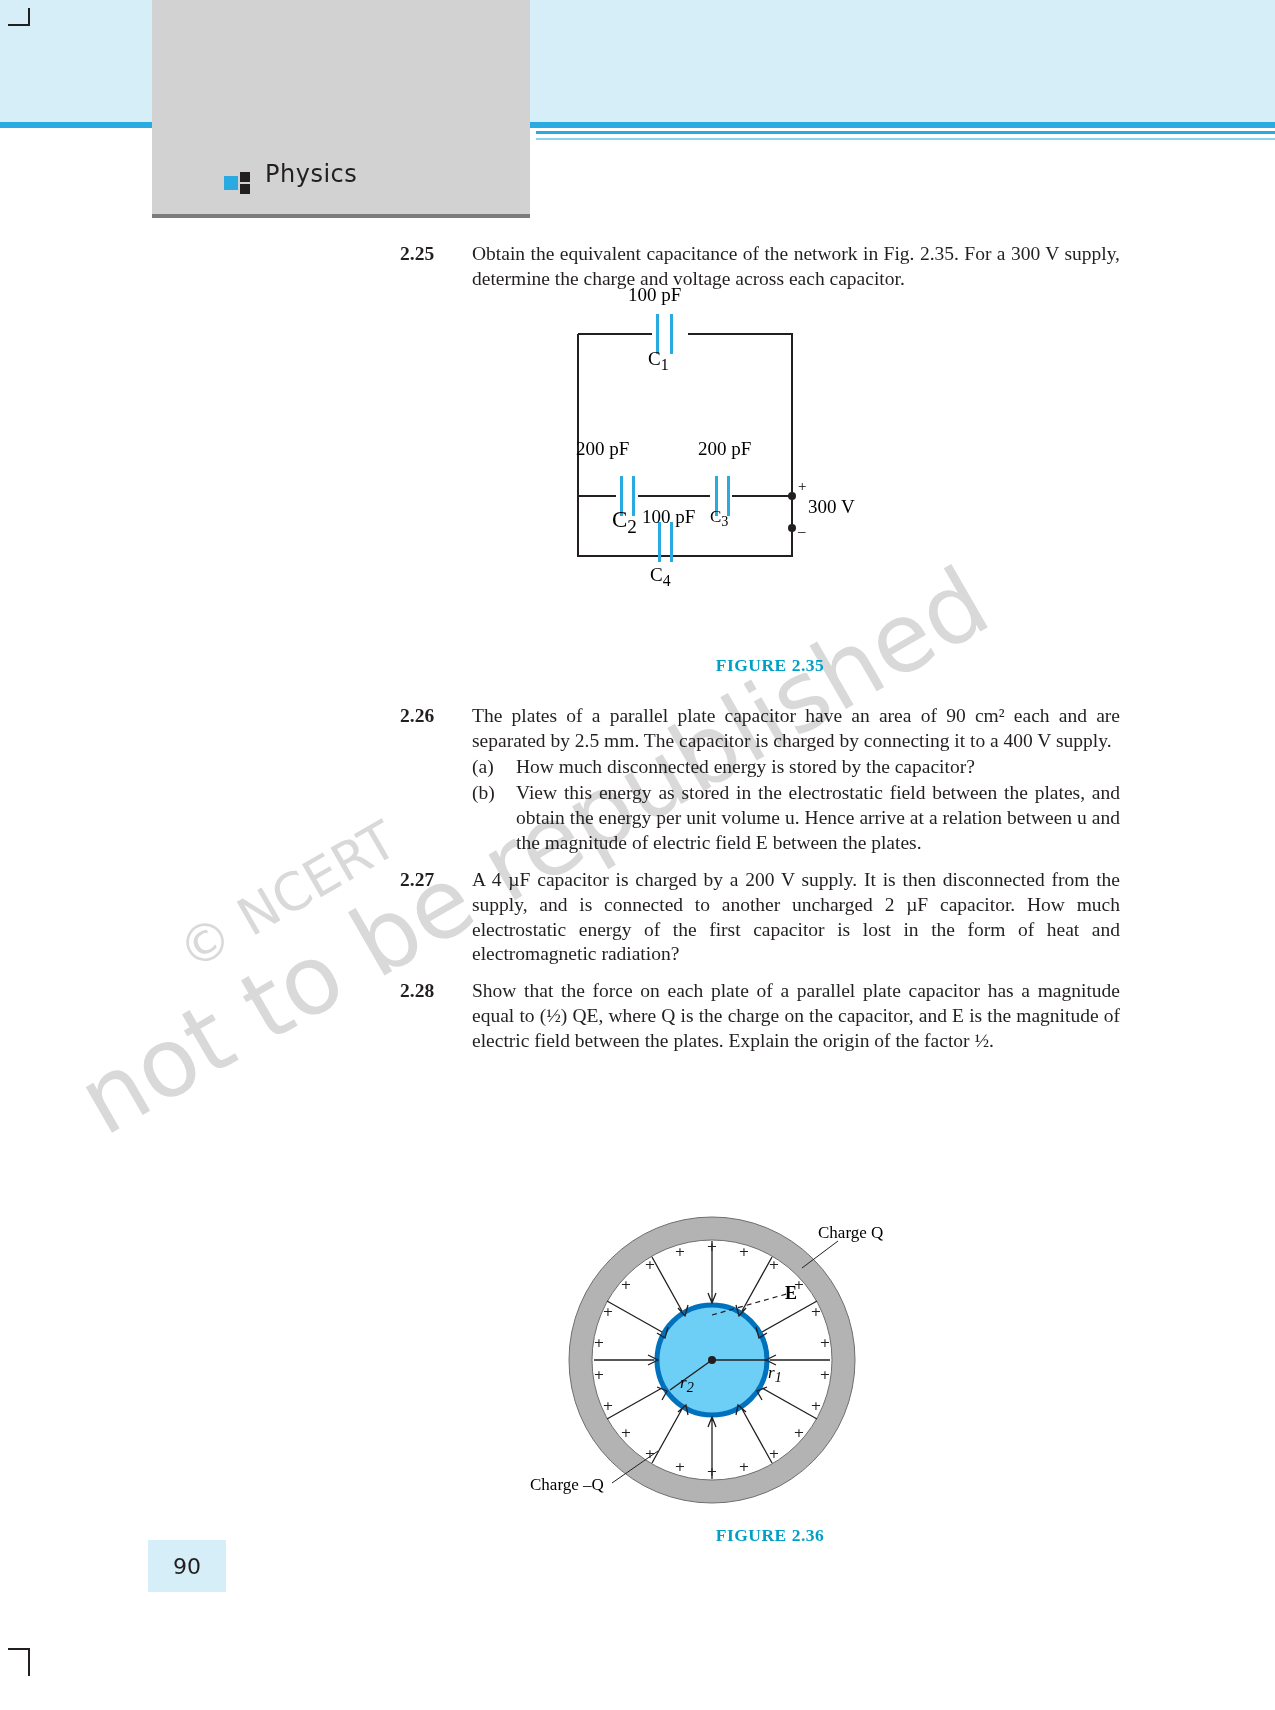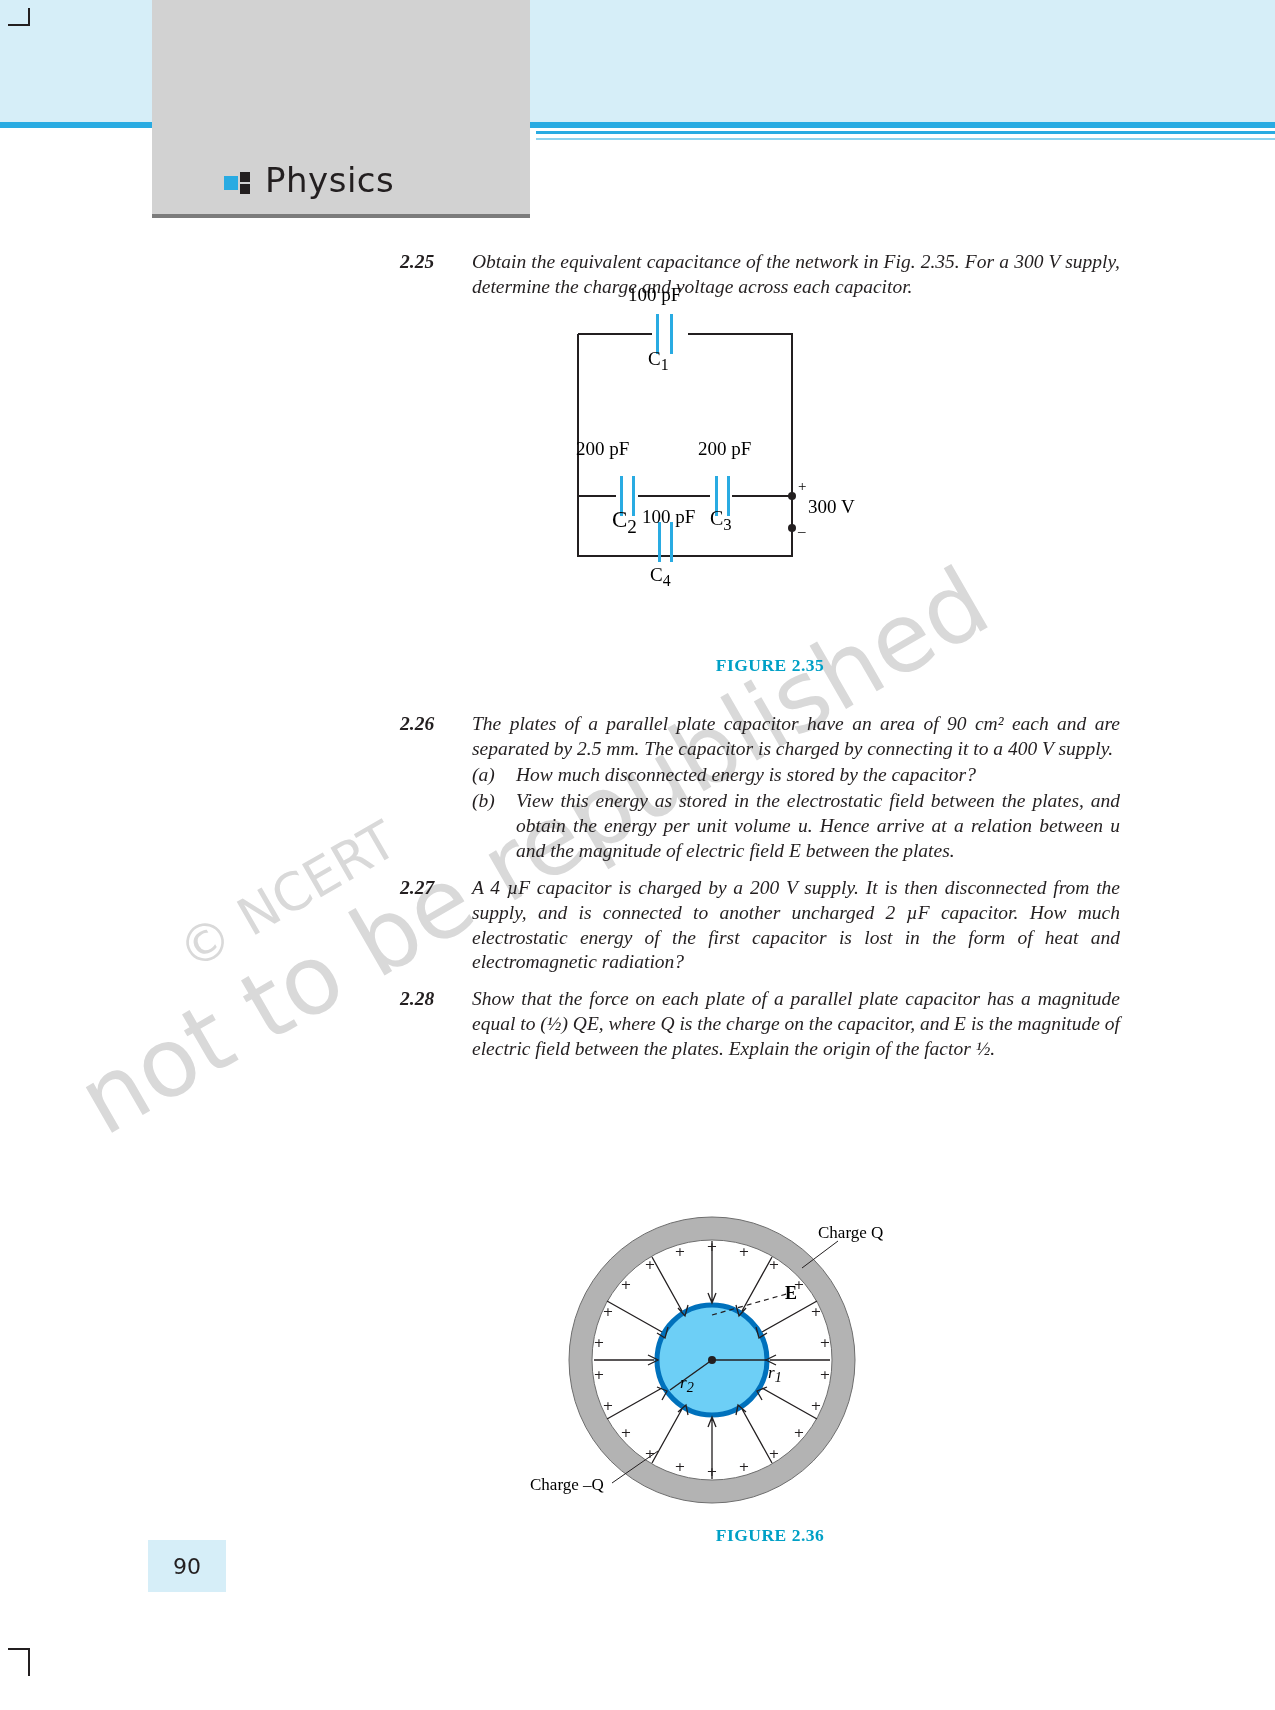--- a/index.html
+++ b/index.html
@@ -36,21 +36,21 @@
   .header-box{
     position:absolute;left:152px;top:0;width:378px;height:214px;
     background:#d2d2d2;
   }
   .header-box-rule{
     position:absolute;left:152px;top:214px;width:378px;height:4px;background:#7c7c7c;
   }
   .header-title{
     position:absolute;left:265px;top:160px;
     font-family:"DejaVu Sans", sans-serif;
-    font-size:34px;color:#231f20;letter-spacing:0.5px;
+    font-size:24px;color:#231f20;letter-spacing:0.5px;
   }
   .logo-sq{
     position:absolute;
   }
   .logo-a{left:224px;top:176px;width:14px;height:14px;background:#29abe2;}
   .logo-b{left:240px;top:172px;width:10px;height:10px;background:#231f20;}
   .logo-c{left:240px;top:184px;width:10px;height:10px;background:#231f20;}
 
   .page-number-box{
     position:absolute;left:148px;top:1540px;width:78px;height:52px;
@@ -61,21 +61,21 @@
   
   .watermark{
     position:absolute;color:#d9d9d9;font-family:"DejaVu Sans", sans-serif;
     pointer-events:none;user-select:none;white-space:nowrap;
   }
   .wm1{left:60px;top:1060px;font-size:96px;transform:rotate(-30deg);transform-origin:left top;}
   .wm2{left:168px;top:930px;font-size:52px;transform:rotate(-30deg);transform-origin:left top;}
 
   
   .content{
-    position:absolute;left:400px;top:250px;width:720px;font-style:italic;
+    position:absolute;left:400px;top:242px;width:720px;
   }
   .q{
     display:flex;margin-bottom:4px;
   }
   .q-num{
     width:72px;flex:0 0 72px;font-weight:bold;font-size:19.5px;color:#231f20;
     padding-top:1px;
   }
   .q-body{
     flex:1;font-size:19.5px;line-height:1.28;color:#231f20;text-align:justify;
@@ -186,21 +186,21 @@
     <circle cx="232" cy="228" r="4" fill="#231f20"></circle>
   </svg>
 
   <div style="position:absolute;left:68px;top:-16px;font-size:19px;">100 pF</div>
   <div style="position:absolute;left:88px;top:48px;font-size:19px;"><span>C</span><sub>1</sub></div>
 
   <div style="position:absolute;left:16px;top:138px;font-size:19px;">200 pF</div>
   <div style="position:absolute;left:52px;top:207px;font-size:23px;"><span>C</span><sub>2</sub></div>
 
   <div style="position:absolute;left:138px;top:138px;font-size:19px;">200 pF</div>
-  <div style="position:absolute;left:150px;top:207px;font-size:20px;"><span>C</span><sub>3</sub></div>
+  <div style="position:absolute;left:150px;top:207px;font-size:17px;"><span>C</span><sub>3</sub></div>
 
   <div style="position:absolute;left:82px;top:206px;font-size:19px;">100 pF</div>
   <div style="position:absolute;left:90px;top:264px;font-size:19px;"><span>C</span><sub>4</sub></div>
 
   <div style="position:absolute;left:238px;top:178px;font-size:15px;">+</div>
   <div style="position:absolute;left:238px;top:218px;font-size:15px;">_</div>
   <div style="position:absolute;left:248px;top:196px;font-size:19px;">300 V</div>
 </div>
 <div class="cap235 fig-caption">FIGURE 2.35</div>
 

